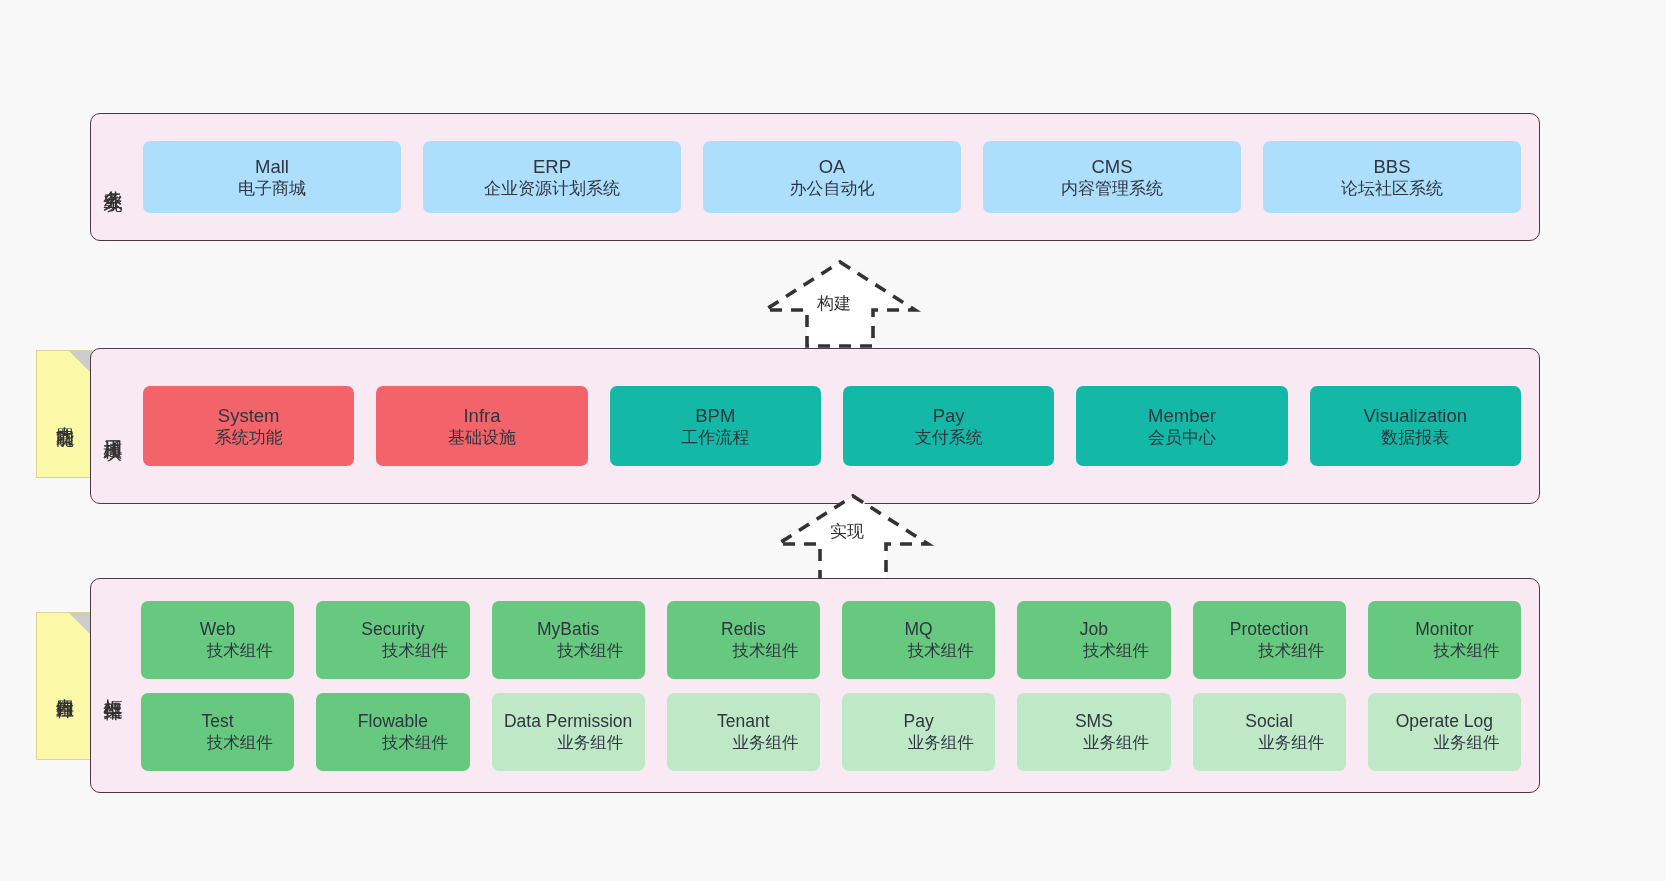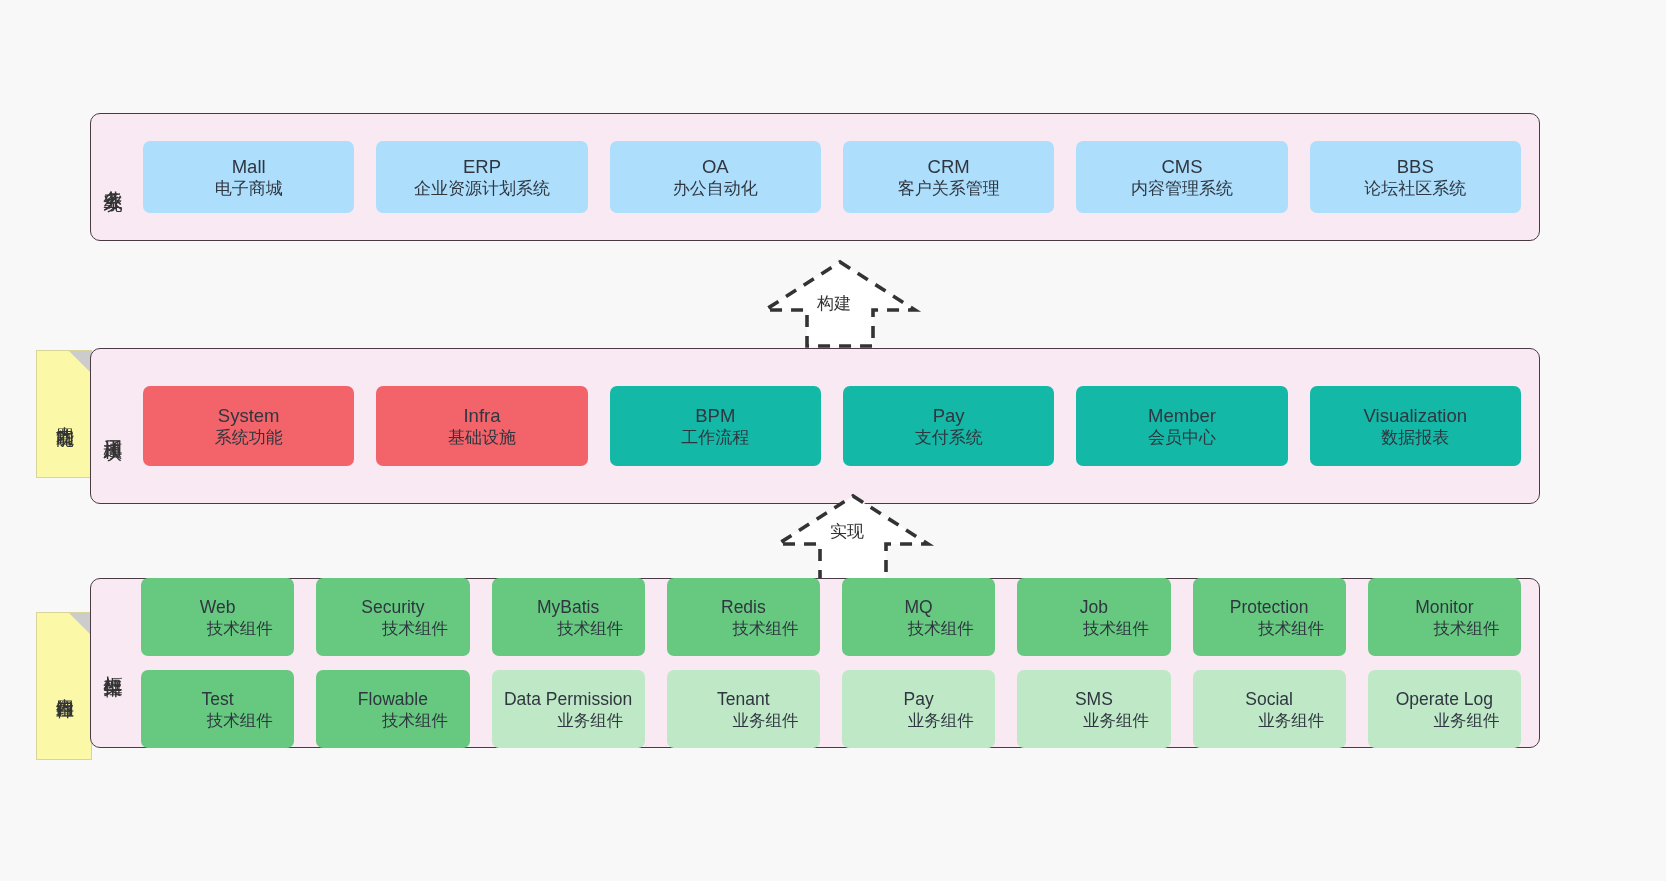--- a/index.html
+++ b/index.html
@@ -92,21 +92,21 @@
     left: 90px; top: 113px; width: 1450px; height: 128px;
   }
   #layer-business .card { height: 72px; }
 
   #layer-modules {
     left: 90px; top: 348px; width: 1450px; height: 156px;
   }
   #layer-modules .card { height: 80px; }
 
   #layer-framework {
-    left: 90px; top: 578px; width: 1450px; height: 170px;
+    left: 90px; top: 578px; width: 1450px; height: 215px;
   }
   #layer-framework .layer-body { gap: 14px; padding: 0 18px 0 6px; }
   #layer-framework .card { height: 78px; }
   #layer-framework .card .c-name { font-size: 17.5px; }
   #layer-framework .card .c-sub  { font-size: 16.5px; margin-left: 44px; }
 
   
   .note {
     position: absolute;
     width: 56px;
@@ -168,24 +168,20 @@
         </div>
         <div class="card c-blue">
           <div class="c-name">ERP</div>
           <div class="c-sub">企业资源计划系统</div>
         </div>
         <div class="card c-blue">
           <div class="c-name">OA</div>
           <div class="c-sub">办公自动化</div>
         </div>
         <div class="card c-blue">
-          <div class="c-name">CRM</div>
-          <div class="c-sub">客户关系管理</div>
-        </div>
-        <div class="card c-blue">
           <div class="c-name">CMS</div>
           <div class="c-sub">内容管理系统</div>
         </div>
         <div class="card c-blue">
           <div class="c-name">BBS</div>
           <div class="c-sub">论坛社区系统</div>
         </div>
       </div>
     </div>
   </div>

